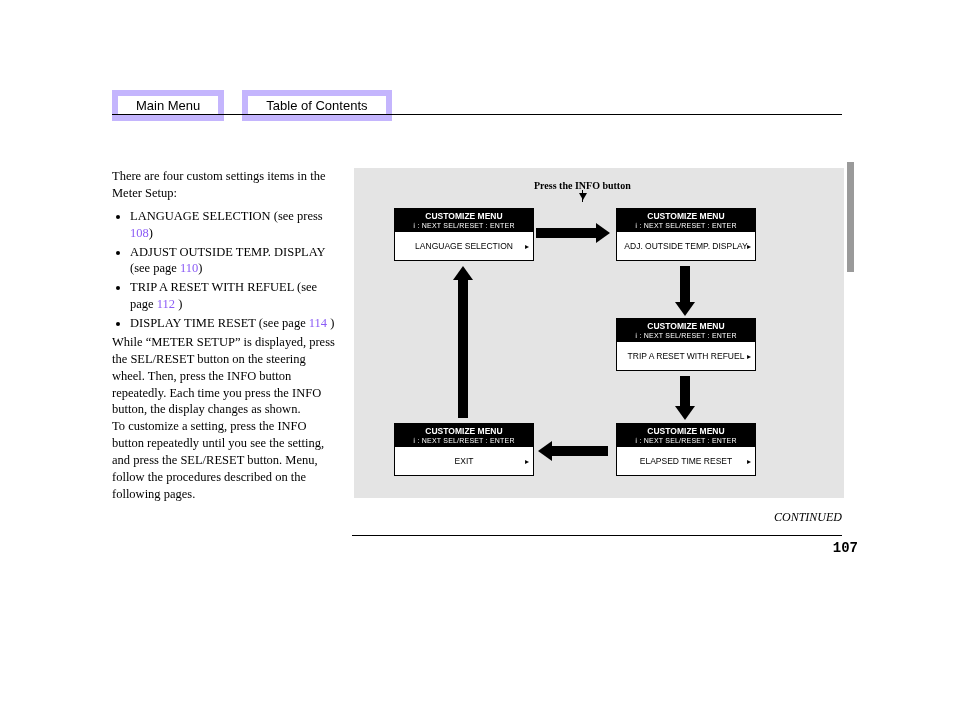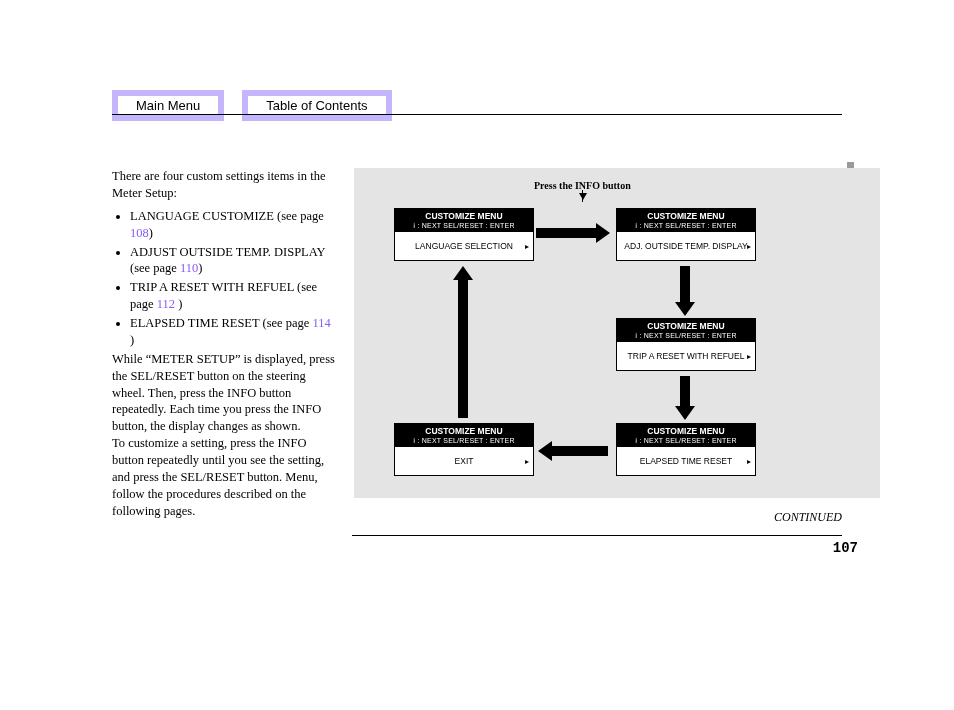--- a/index.html
+++ b/index.html
@@ -14,21 +14,21 @@
 
   .title{position:absolute;right:112px;top:122px;font-size:22px;font-weight:700;font-family:"Times New Roman",Georgia,serif;}
 
   .subhead{font-weight:700;font-size:12.5px;}
   .col-left{position:absolute;left:112px;top:168px;width:224px;font-size:12.5px;line-height:1.35;}
   .col-left ul{margin:6px 0 2px 0;padding-left:18px;}
   .col-left li{margin-bottom:2px;}
   .link{color:#8b5cf6;}
 
   
-  .panel{position:absolute;left:354px;top:168px;width:490px;height:330px;background:#e4e4e4;padding-left:36px;}
+  .panel{position:absolute;left:354px;top:168px;width:490px;height:330px;background:#e4e4e4;}
   .panel .label{position:absolute;font-size:10px;font-weight:700;left:180px;top:12px;}
   .panel .pointer{position:absolute;left:225px;top:25px;width:0;height:0;border-left:4px solid transparent;border-right:4px solid transparent;border-top:7px solid #000;}
   .panel .pointer-line{position:absolute;left:228px;top:22px;width:0;height:12px;border-left:1px solid #000;}
 
   .card{position:absolute;width:138px;border:1px solid #000;font-family:Arial,Helvetica,sans-serif;}
   .card .hdr1{background:#000;color:#fff;font-size:8.5px;font-weight:700;text-align:center;padding:2px 2px 0;}
   .card .hdr2{background:#000;color:#fff;font-size:7px;text-align:center;padding:0 2px 2px;letter-spacing:.2px;}
   .card .body{background:#ffffff;color:#000;font-size:8.5px;text-align:center;padding:5px 4px;position:relative;min-height:18px;display:flex;align-items:center;justify-content:center;}
   .card .body .chev{position:absolute;right:4px;top:50%;transform:translateY(-50%);font-size:8px;}
 
@@ -57,24 +57,24 @@
     <button class="nav-btn">Main Menu</button>
     <button class="nav-btn">Table of Contents</button>
   </div>
 
   <div class="hr"></div>
 
 
   <div class="col-left">
     <div>There are four custom settings items in the Meter Setup:</div>
     <ul>
-      <li><span>LANGUAGE CUSTOMIZE (see page </span><span class="link">108</span><span>)</span></li>
+      <li><span>LANGUAGE SELECTION (see press </span><span class="link">108</span><span>)</span></li>
       <li><span>ADJUST OUTSIDE TEMP. DISPLAY (see page </span><span class="link">110</span><span>)</span></li>
       <li><span>TRIP A RESET WITH REFUEL (see page </span><span class="link">112</span><span> )</span></li>
-      <li><span>ELAPSED TIME RESET (see page </span><span class="link">114</span><span> )</span></li>
+      <li><span>DISPLAY TIME RESET (see page </span><span class="link">114</span><span> )</span></li>
     </ul>
     <div>While “METER SETUP” is displayed, press the SEL/RESET button on the steering wheel. Then, press the INFO button repeatedly. Each time you press the INFO button, the display changes as shown.</div>
     <div>To customize a setting, press the INFO button repeatedly until you see the setting, and press the SEL/RESET button. Menu, follow the procedures described on the following pages.</div>
   </div>
 
   <div class="sidetab"></div>
   <div class="sidetext">Instruments and Controls</div>
 
   <div class="panel">
     <div class="label">Press the INFO button</div>

